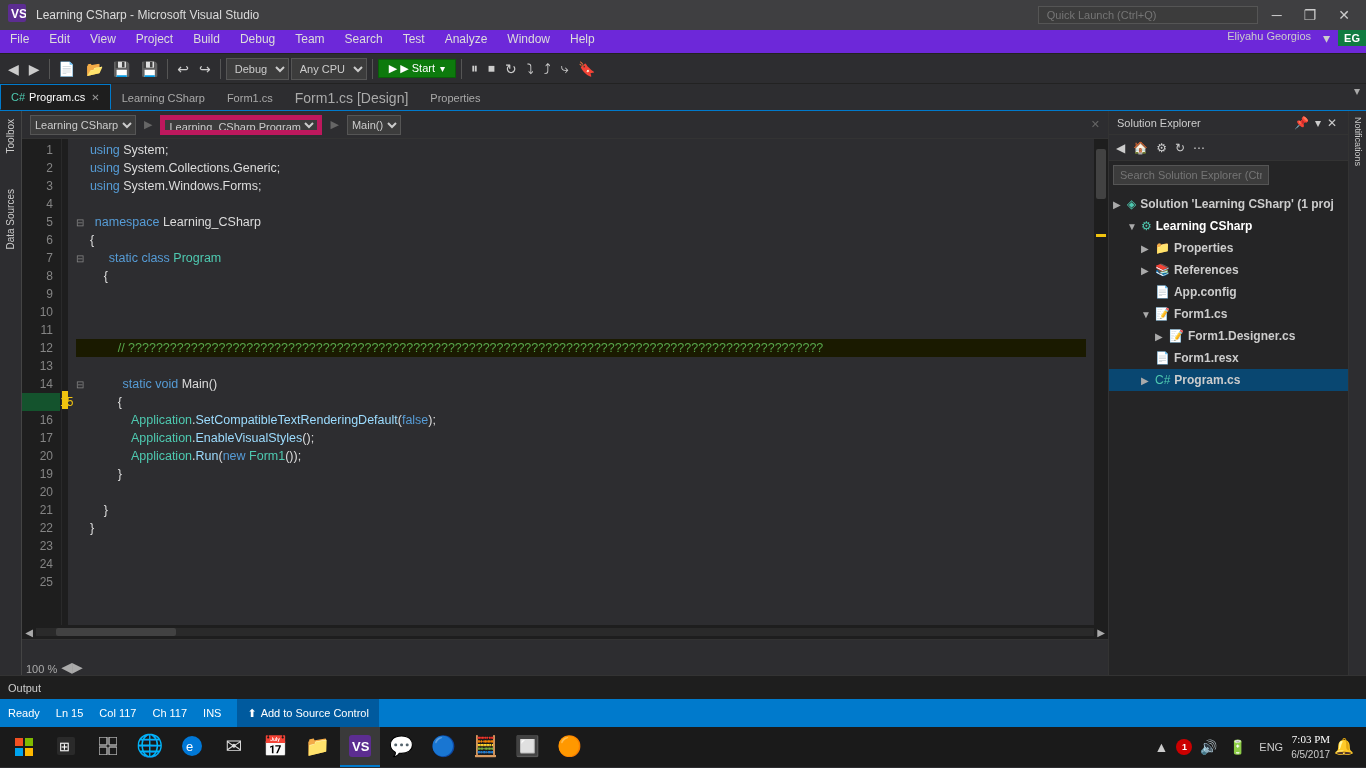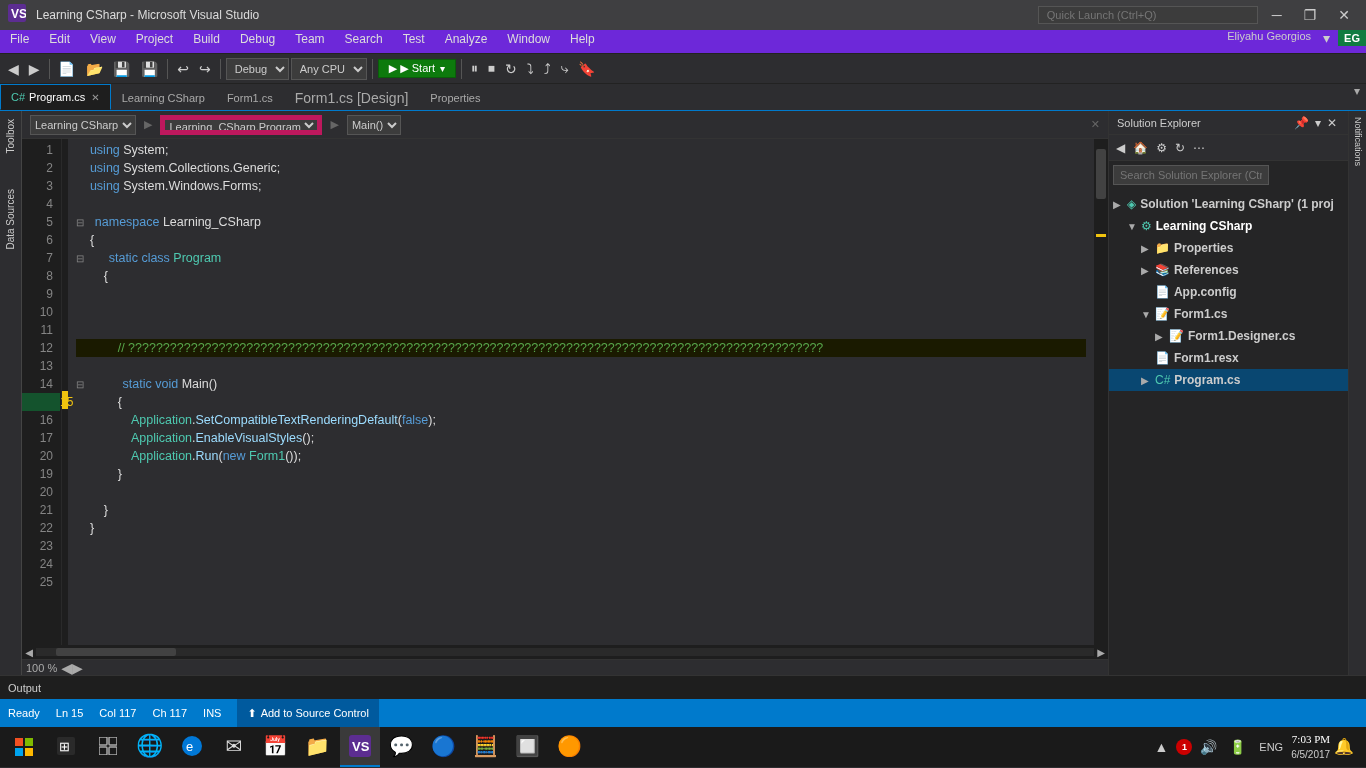--- a/index.html
+++ b/index.html
@@ -282,21 +282,21 @@
     </div>
 
     <div class="hscroll">
       <button style="background:none;border:none;color:#aaa;cursor:pointer;width:14px;height:14px;font-size:10px;">◀</button>
       <div class="hscroll-track">
         <div class="hscroll-thumb"></div>
       </div>
       <button style="background:none;border:none;color:#aaa;cursor:pointer;width:14px;height:14px;font-size:10px;">▶</button>
     </div>
 
-    <div style="height:16px;background:#2d2d30;display:flex;align-items:center;padding:0 4px;border-top:1px solid #333;">
+    <div style="height:36px;background:#2d2d30;display:flex;align-items:flex-end;padding:0 4px;border-top:1px solid #333;">
       <span style="font-size:11px;color:#aaa;">100 %</span>
       <button style="background:none;border:none;color:#aaa;cursor:pointer;font-size:14px;margin-left:4px;">◀</button>
       <button style="background:none;border:none;color:#aaa;cursor:pointer;font-size:14px;">▶</button>
     </div>
   </div>
 
   <div class="right-panel">
     <div class="panel-header">
       <span class="panel-header-title">Solution Explorer</span>
       <button class="panel-btn">📌</button>

